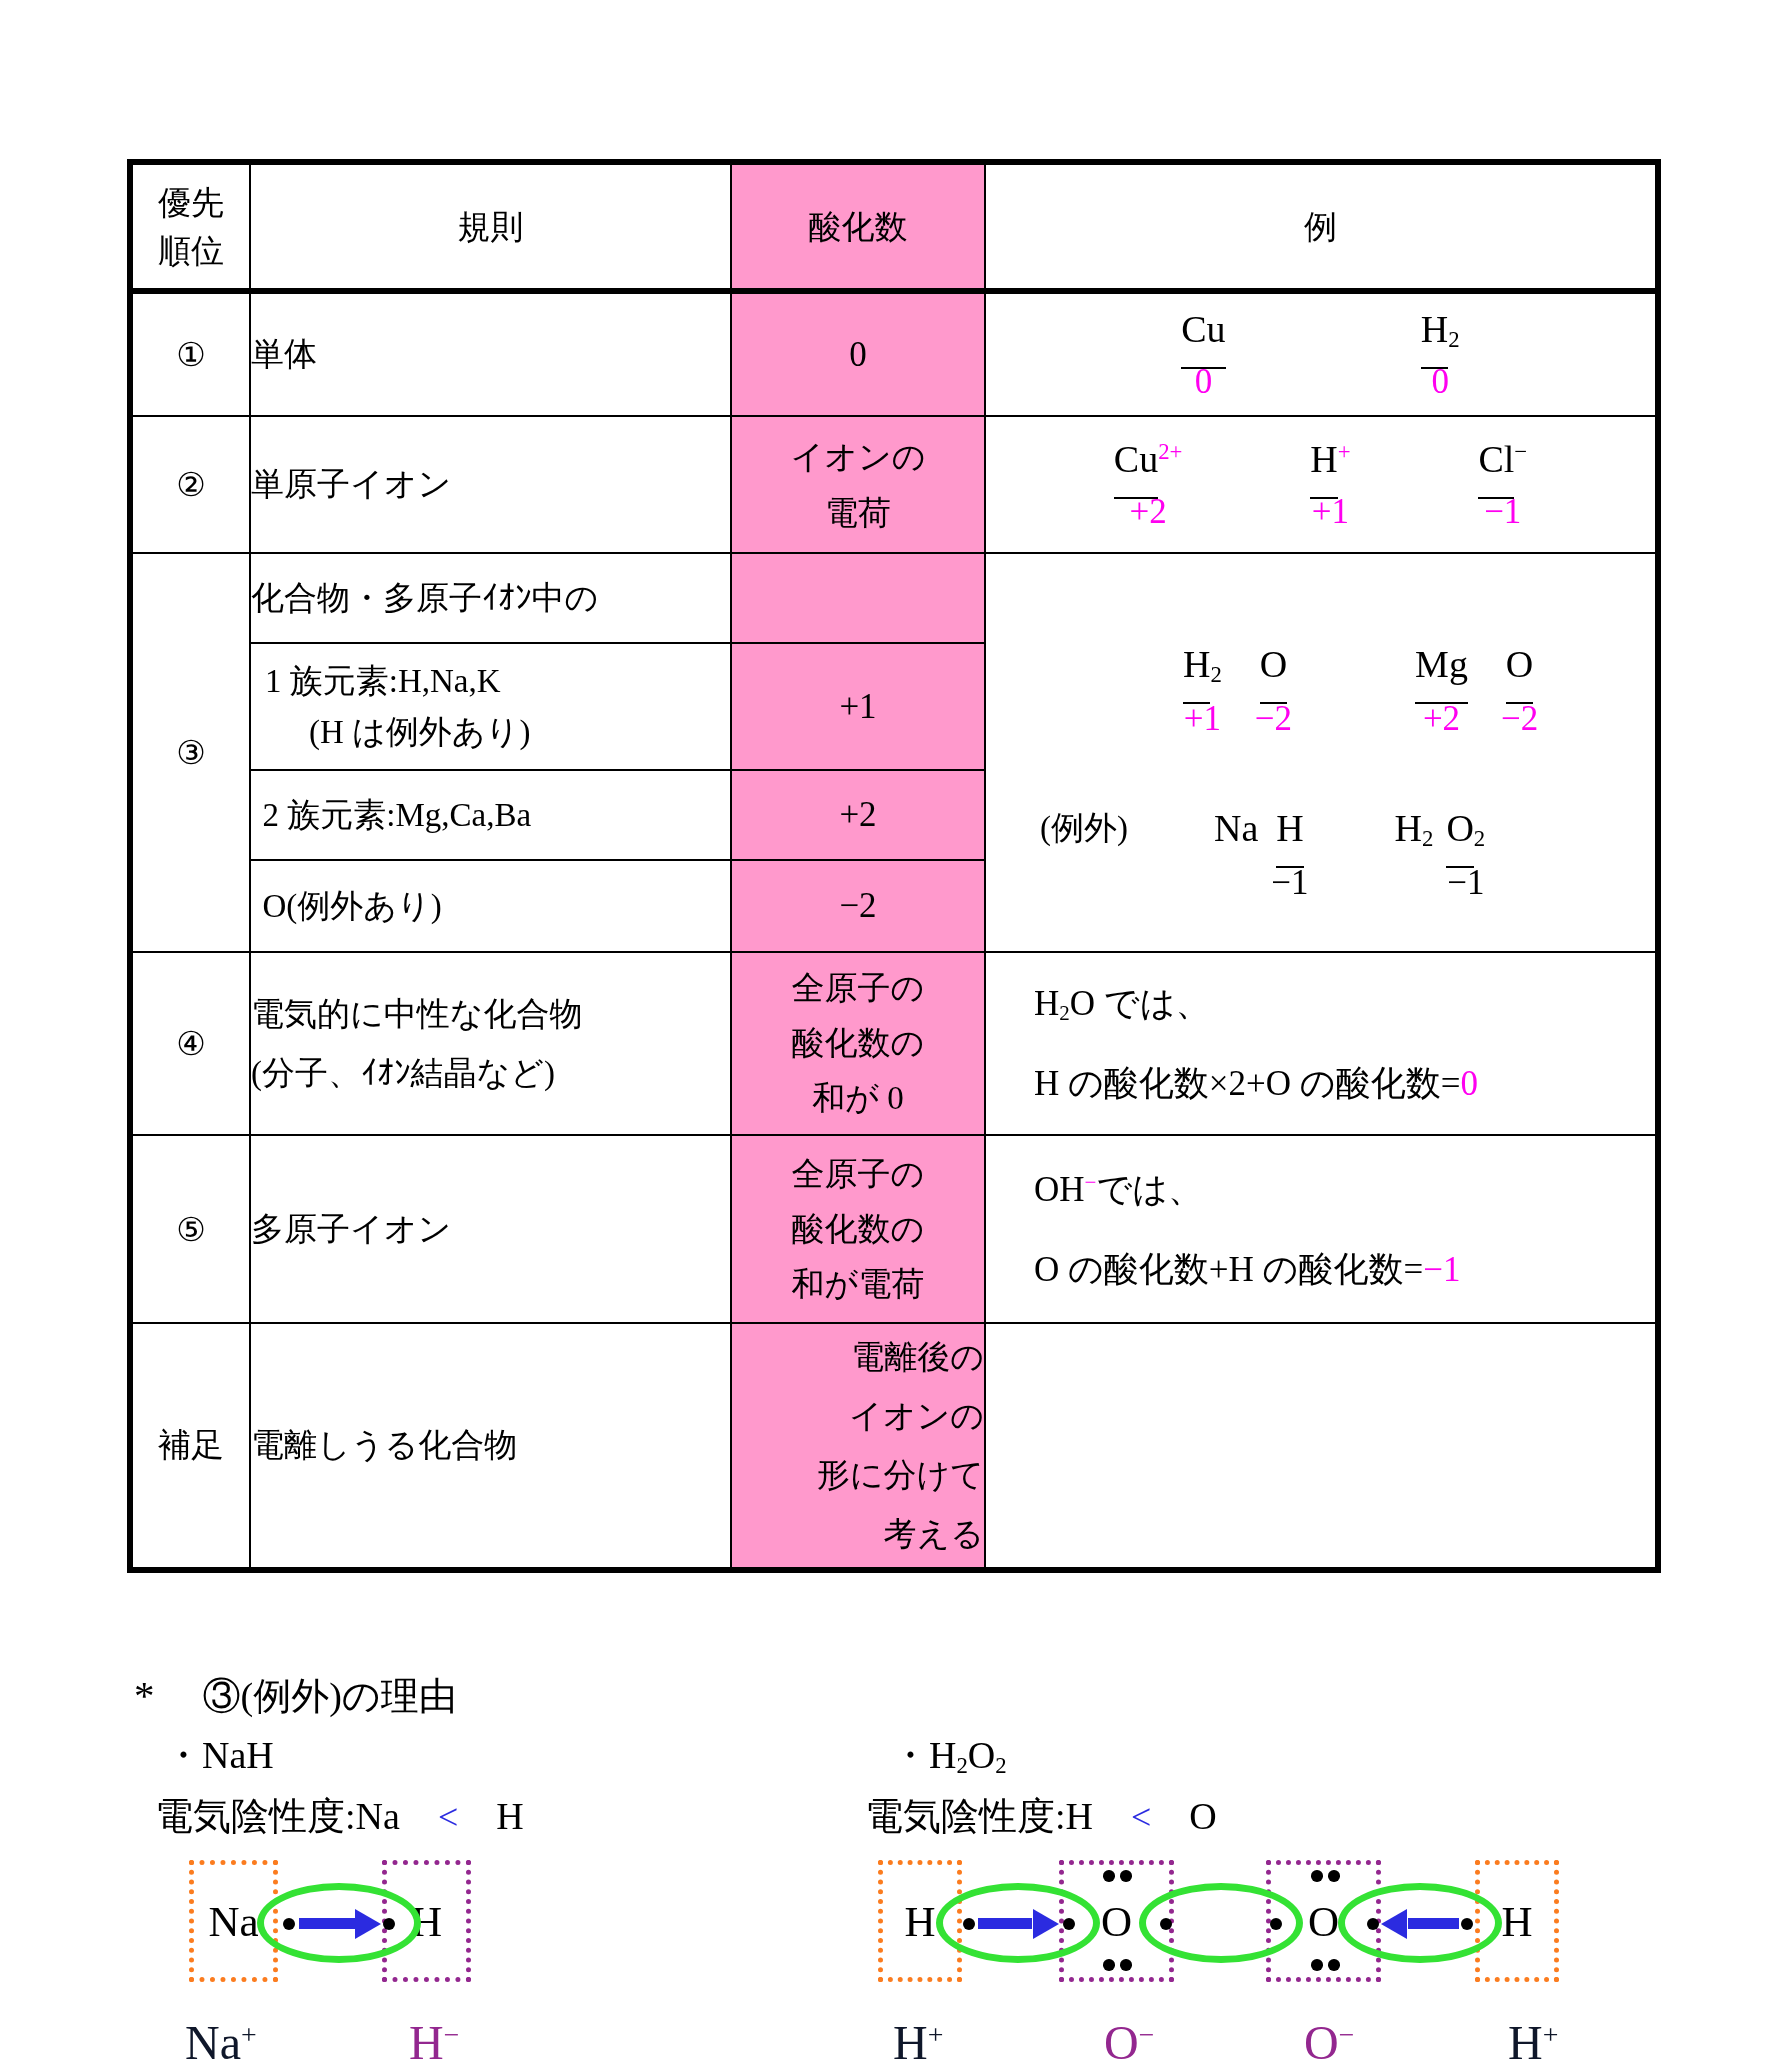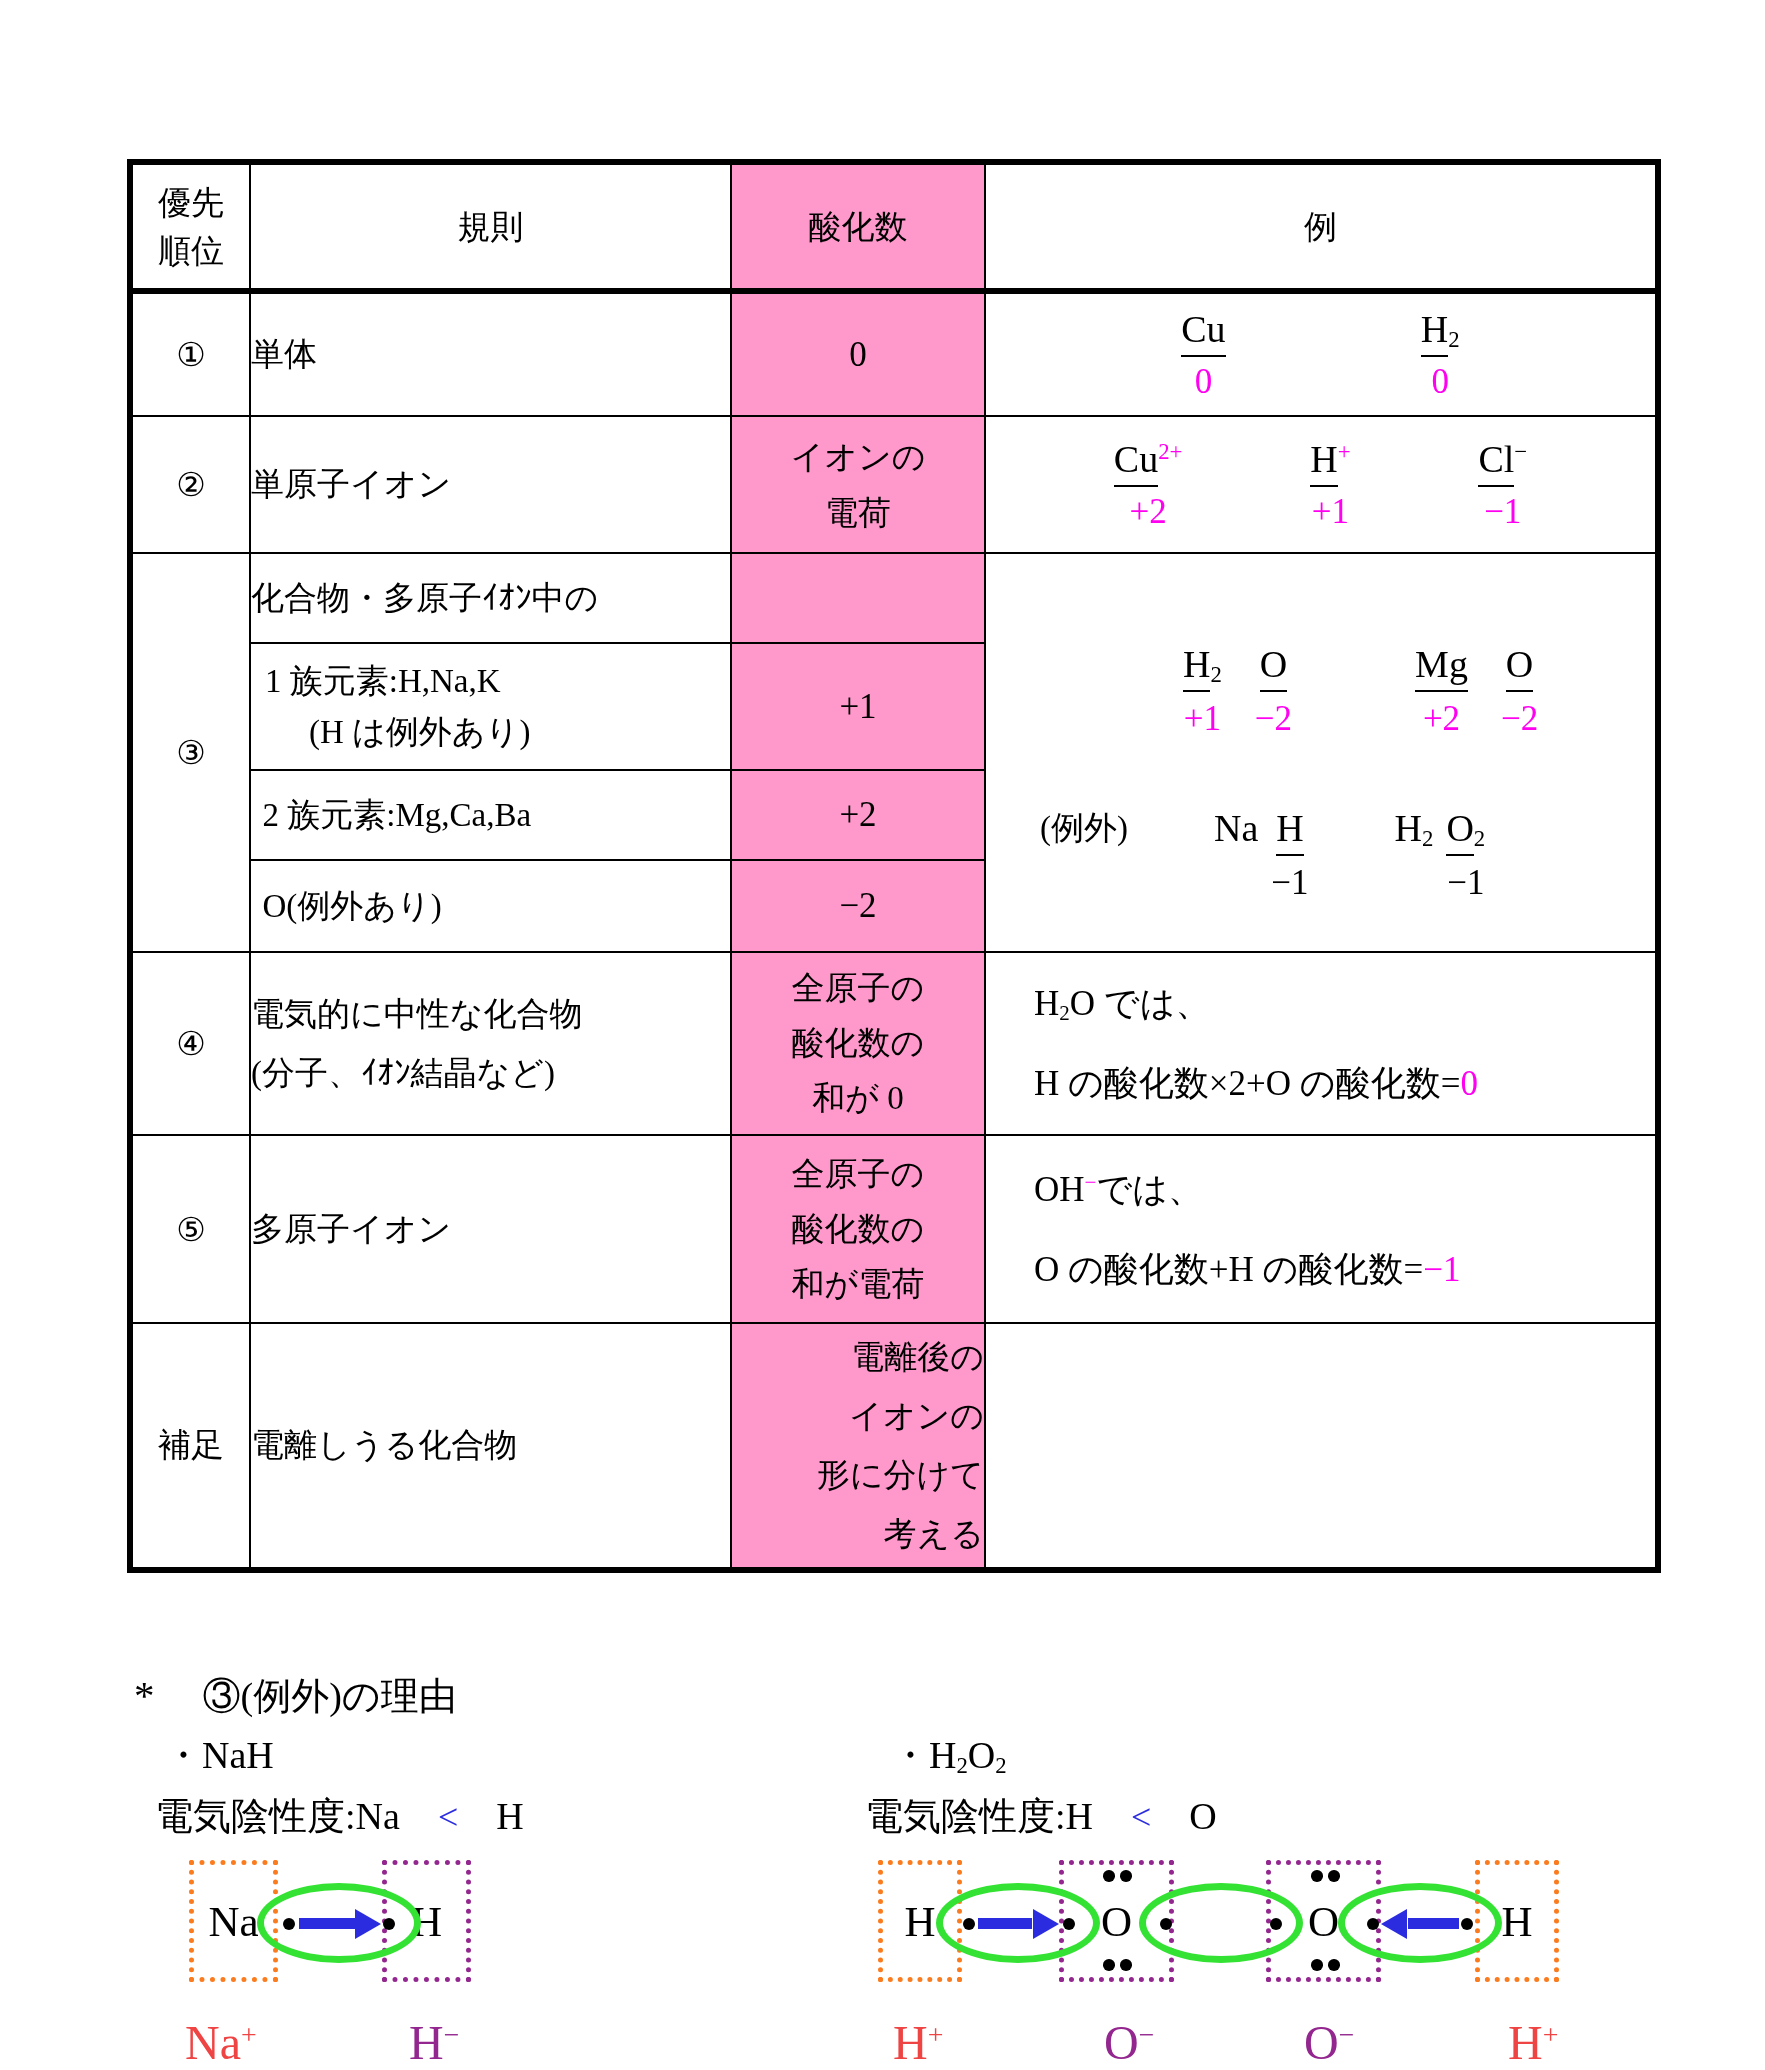--- a/index.html
+++ b/index.html
@@ -19,21 +19,21 @@
     font-size:33px;
   }
   table.rules td{border:2.5px solid #000; padding:0; vertical-align:middle; overflow:hidden;}
   tr.hdr td{border-bottom:6.6px solid #000; text-align:center; height:123px; line-height:48px;}
   td.pink{background:#FF99CC; text-align:center;}
   td.prio{text-align:center;}
   td.rule{padding-left:21.4px;}
   .dotted-b{border-bottom:2.5px dotted #333 !important;}
   .valnum{font-size:35px;}
   .mag{color:#FF00F0;}
-  .u{border-bottom:2.5px solid #000; padding-bottom:5px;}
+  .u{border-bottom:2.5px solid #000; padding-bottom:17px;}
   .sup{font-size:0.60em; vertical-align:0.55em; line-height:0;}
   .sub{font-size:0.60em; vertical-align:-0.22em; line-height:0;}
   .chem{font-size:38px;}
   
   .ex-flex{display:flex; justify-content:space-evenly; align-items:center; height:100%;}
   .ex-group{display:flex; flex-direction:column; align-items:center; gap:11.5px;}
   .ex3-wrap{padding:39px 0 0 0; height:100%; box-sizing:border-box;}
   .ex3-top{display:flex; gap:123px; margin-left:197px;}
   .pairgrid{display:inline-grid; grid-template-columns:auto auto; column-gap:33px; row-gap:13px; justify-items:center; text-align:center;}
   .ex3-bottom{display:flex; align-items:flex-start; gap:86px; margin-left:54px; margin-top:67px;}
@@ -56,21 +56,21 @@
   .edot{position:absolute; top:58px; width:12.3px; height:12.3px; background:#000; border-radius:50%;}
   .bond{position:absolute; top:23px; width:150px; height:66px; border:7.4px solid #34E234; border-radius:50%;}
   .arrow-body{position:absolute; top:58px; height:10.7px; background:#2B2BE0;}
   .ah-right{position:absolute; top:49px; width:0; height:0; border-top:15px solid transparent; border-bottom:15px solid transparent; border-left:26px solid #2B2BE0;}
   .ah-left{position:absolute; top:49px; width:0; height:0; border-top:15px solid transparent; border-bottom:15px solid transparent; border-right:26px solid #2B2BE0;}
   .lp{position:absolute; display:flex; gap:5.8px;}
   .lp i{display:block; width:11.5px; height:11.5px; background:#000; border-radius:50%;}
   
   .ion{position:absolute; top:2015px; font-size:48px;}
   .ion .sup{font-size:0.58em;}
-  .ion.orange{color:#ef4444;}
+  .ion.orange{color:#0f172a;}
   .ion.purple{color:#93278F;}
 </style>
 </head>
 <body>
 
 <div class="page">
 
 
   <table class="rules">
     <colgroup>

